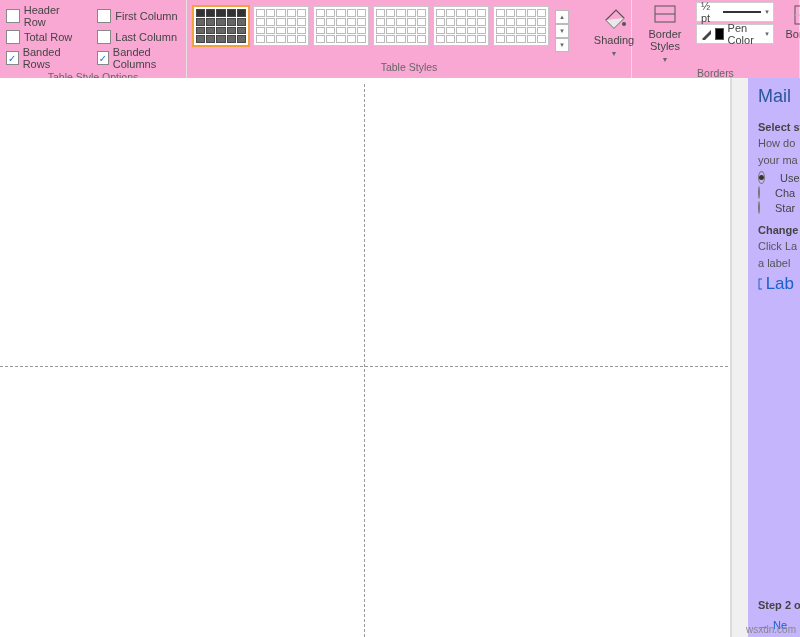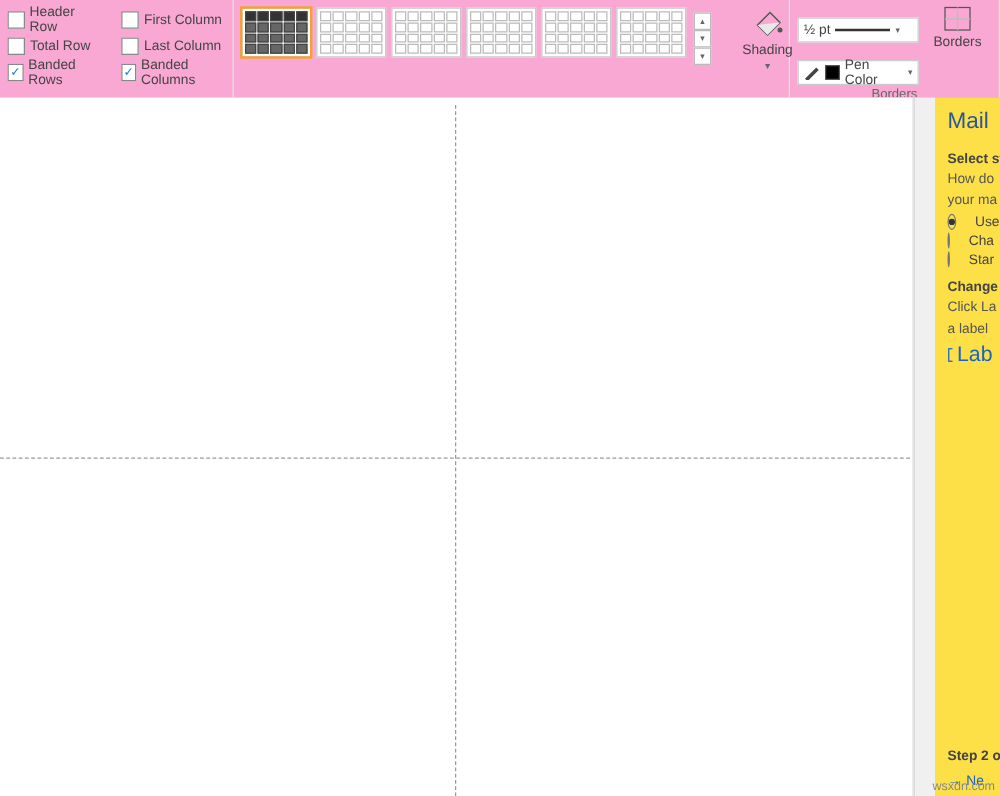--- a/index.html
+++ b/index.html
@@ -24,21 +24,21 @@
 svg{display:block}
 .pen-line{width:60px;border-top:1px dashed #555}
 .pen-combo{display:flex;align-items:center;border:1px solid #ccc;height:18px;padding:0 4px;gap:4px;background:#fff;cursor:pointer;font-size:11px}
 .pen-combo .sq{width:10px;height:10px;background:#000;border:1px solid #555}
 .workspace{position:absolute;top:78px;left:0;right:0;bottom:0;display:flex;background:#ececec}
 .page{flex:0 0 730px;background:#fff;position:relative;border-right:1px solid #dcdcdc}
 .tbl{position:absolute;top:6px;left:0;right:2px;bottom:0}
 .tbl::before{content:"";position:absolute;left:50%;top:0;bottom:0;border-left:1px dashed #999}
 .tbl::after{content:"";position:absolute;top:282px;left:0;right:0;border-top:1px dashed #999}
 .scroll{width:16px;background:#f0f0f0;border-left:1px solid #dcdcdc}
-.panel{flex:1;background:#fde047;padding:8px 6px 4px 10px;min-width:0}
+.panel{flex:1;background:#c4b5fd;padding:8px 6px 4px 10px;min-width:0}
 .panel h1{font-size:18px;font-weight:400;color:#2b579a;margin:0 0 14px 0;white-space:nowrap}
 .panel .sect{font-size:11px;font-weight:600;color:#444;margin:6px 0 4px 0;white-space:nowrap}
 .panel .txt{font-size:11px;color:#555;margin:0 0 4px 0;line-height:13px;white-space:nowrap}
 .radio{display:flex;align-items:center;gap:15px;margin:2px 0;cursor:pointer;white-space:nowrap}
 .rb{width:11px;height:11px;border:1px solid #777;border-radius:50%;display:inline-flex;align-items:center;justify-content:center}
 .rb.on::after{content:"";width:5px;height:5px;background:#333;border-radius:50%}
 .lnk{color:#1a62c7;font-size:17px;white-space:nowrap;display:flex;align-items:center;gap:4px;cursor:pointer}
 .step{position:absolute;bottom:26px;font-size:11px;font-weight:700;color:#444;white-space:nowrap}
 .next{position:absolute;bottom:6px;color:#1a62c7;font-size:11px;white-space:nowrap;display:flex;align-items:center;gap:4px;cursor:pointer}
 .watermark{position:absolute;right:4px;bottom:2px;font-size:10px;color:#888;font-family:Liberation Sans, sans-serif}
@@ -70,20 +70,21 @@
         <label class="cb">
             <span class="box">✓</span>
             <span>Banded Rows</span>
           </label>
         <label class="cb">
             <span class="box">✓</span>
             <span>Banded Columns</span>
           </label>
       </div>
     </div>
+    <div class="group-label">Table Style Options</div>
   </div>
 
   <div class="group" style="width:444px">
     <div class="group-body" style="align-items:flex-start">
       <div class="gallery">
         <div class="thumb t0 sel">
             <div class="c h"></div>
             <div class="c h"></div>
             <div class="c h"></div>
             <div class="c h"></div>
@@ -222,25 +223,33 @@
       </div>
       <div class="bigbtn" style="margin-left:18px">
         <svg width="28" height="28">
             <path d="M6 16 L16 6 L24 14 L14 24 Z" fill="none" stroke="#555" stroke-width="1.2"></path>
             <path d="M6 16 L14 24 L24 14" fill="#e8e8e8"></path>
             <circle cx="24" cy="20" r="2" fill="#555"></circle>
           </svg>
         <div class="lbl"><span>Shading</span><br><span class="drop">▼</span></div>
       </div>
     </div>
+    <div class="group-label">Table Styles</div>
   </div>
 
   <div class="group" style="flex:1;min-width:0">
     <div class="group-body" style="gap:4px">
-      <div style="display:flex;flex-direction:column;gap:14px;margin-top:12px">
+      <div class="bigbtn">
+        <svg width="24" height="22">
+            <rect x="2" y="2" width="20" height="16" fill="none" stroke="#555"></rect>
+            <line x1="2" y1="10" x2="22" y2="10" stroke="#555"></line>
+          </svg>
+        <div class="lbl"><span>Border Styles</span><br><span class="drop">▼</span></div>
+      </div>
+      <div style="display:flex;flex-direction:column;gap:2px;margin-top:0">
         <div class="pen-combo">
           <span>½ pt</span>
           <div class="pen-line" style="border-top:2px solid #333;width:44px"></div>
           <span class="drop">▾</span>
         </div>
         <div class="pen-combo">
           <svg width="14" height="12">
               <path d="M1 11 L10 2 L12 4 L3 13 Z" fill="#444"></path>
             </svg>
           <span class="sq"></span>

